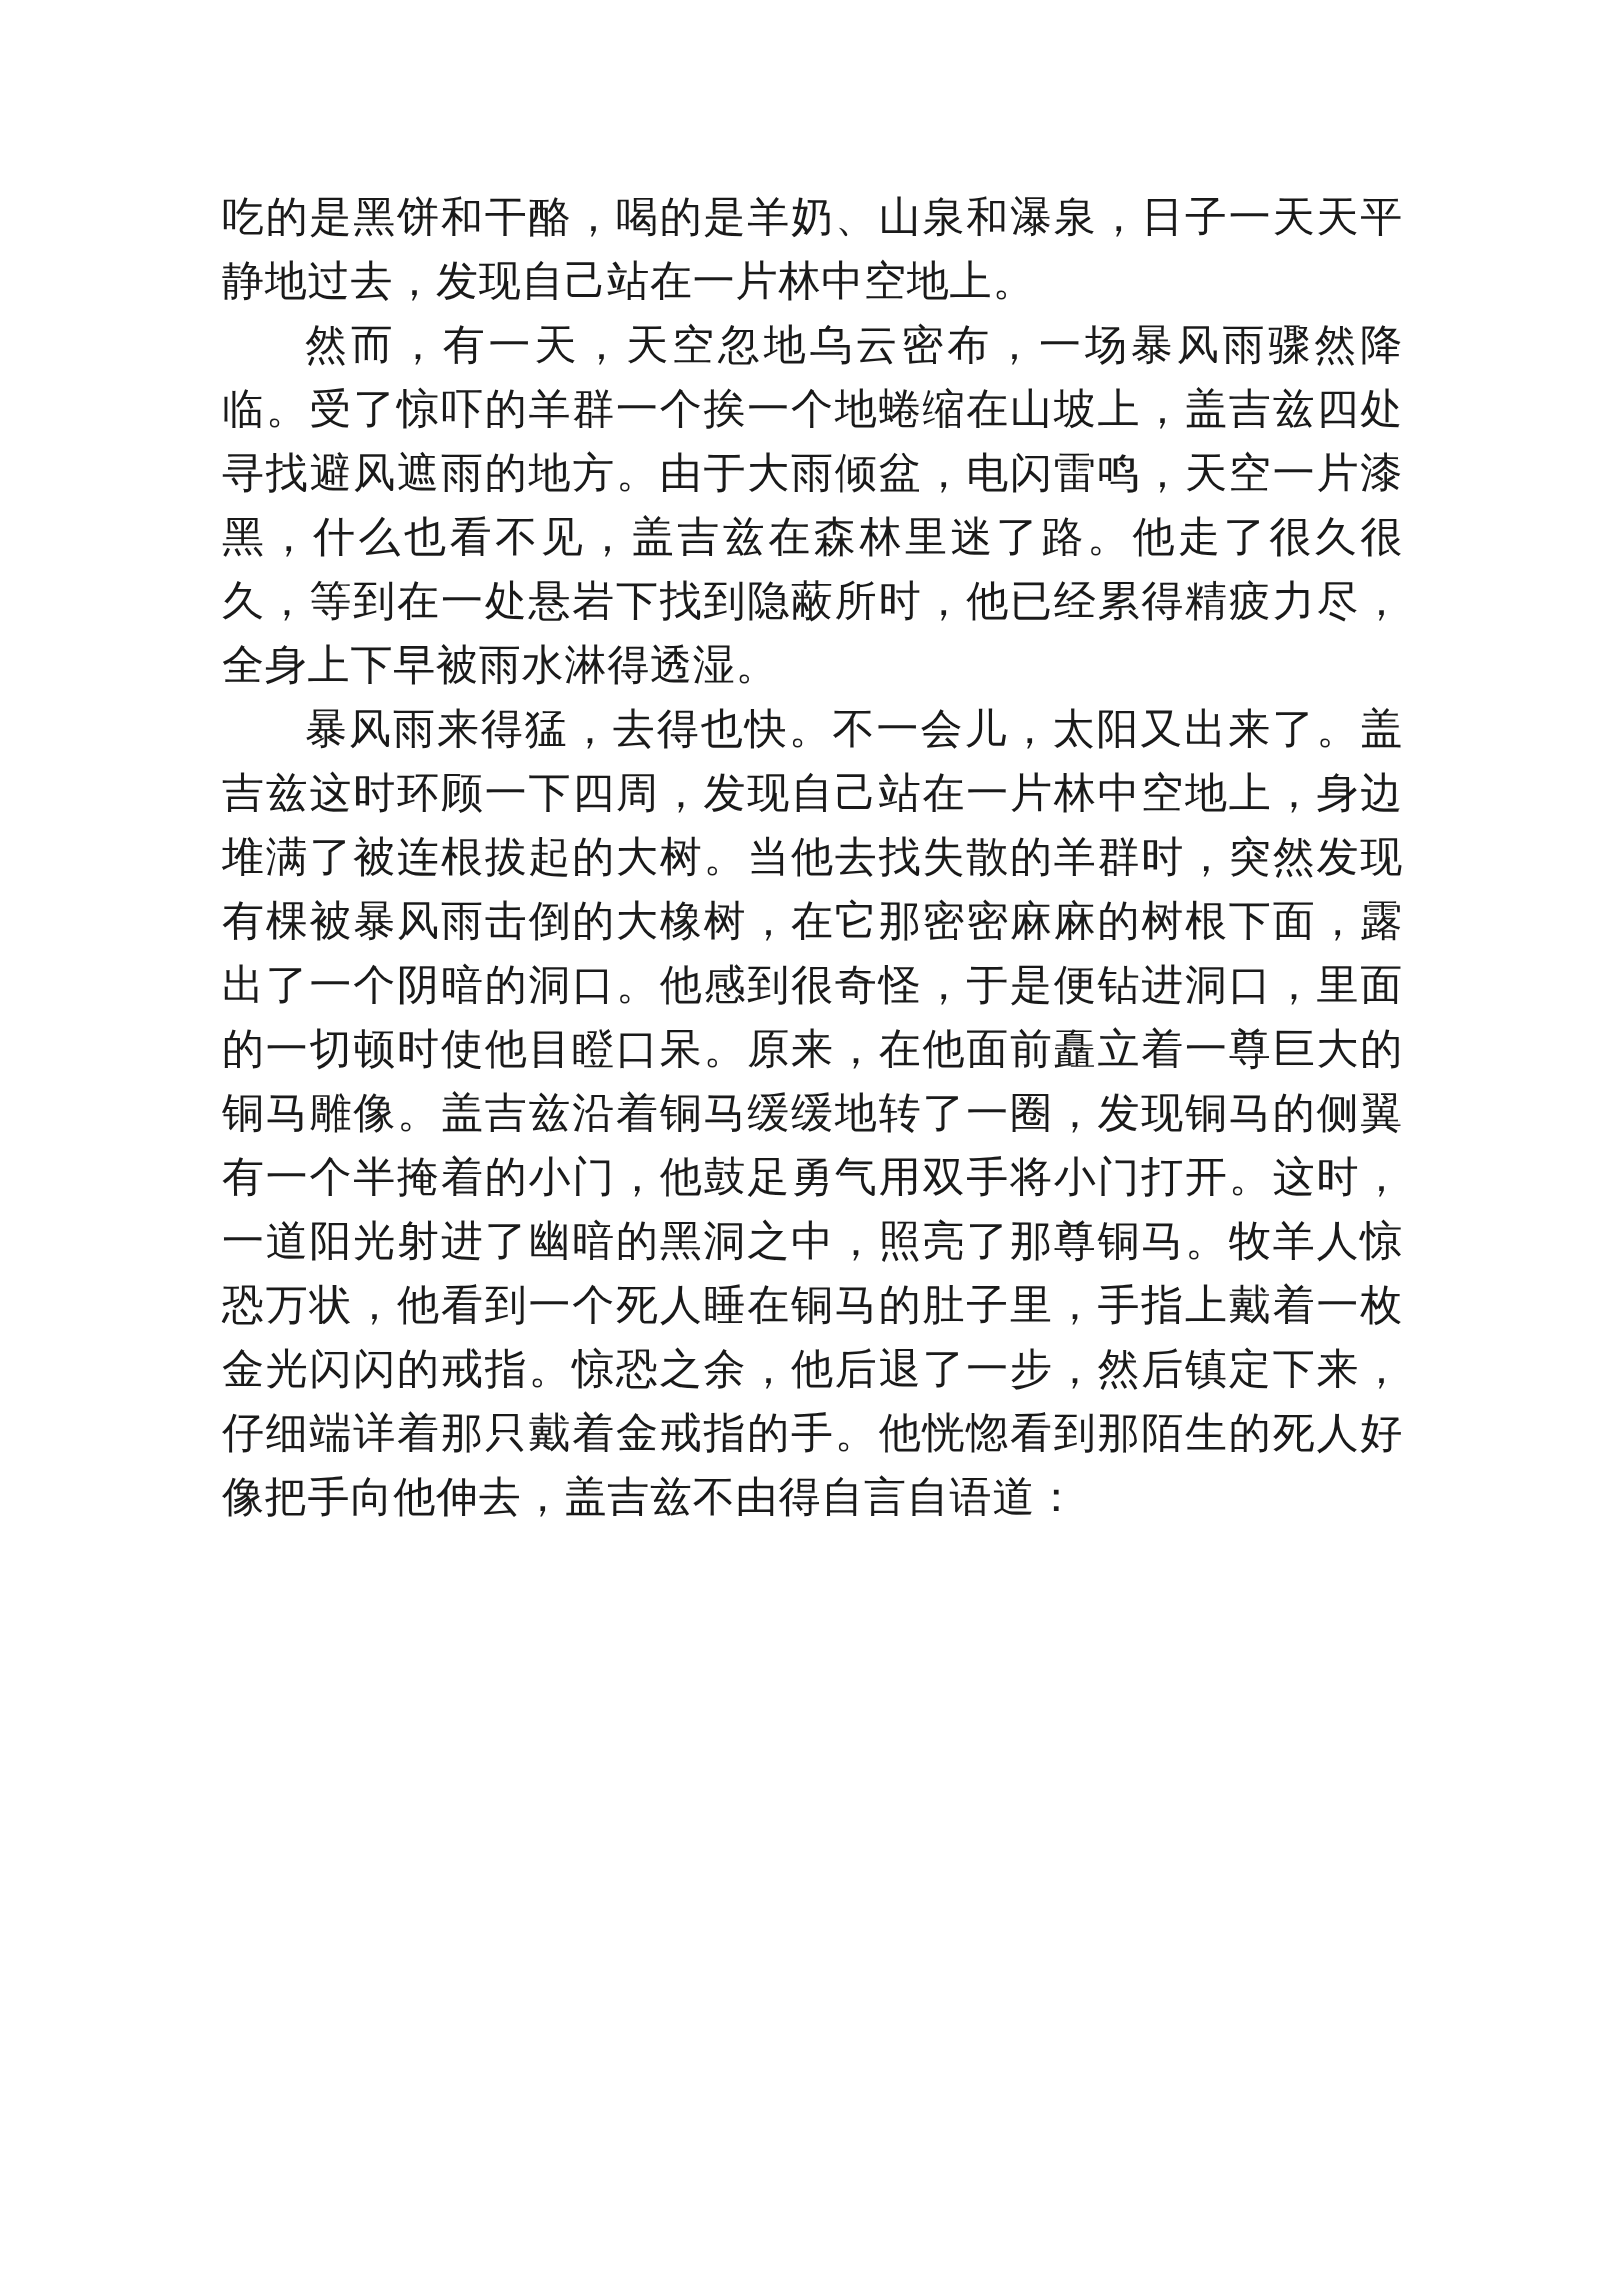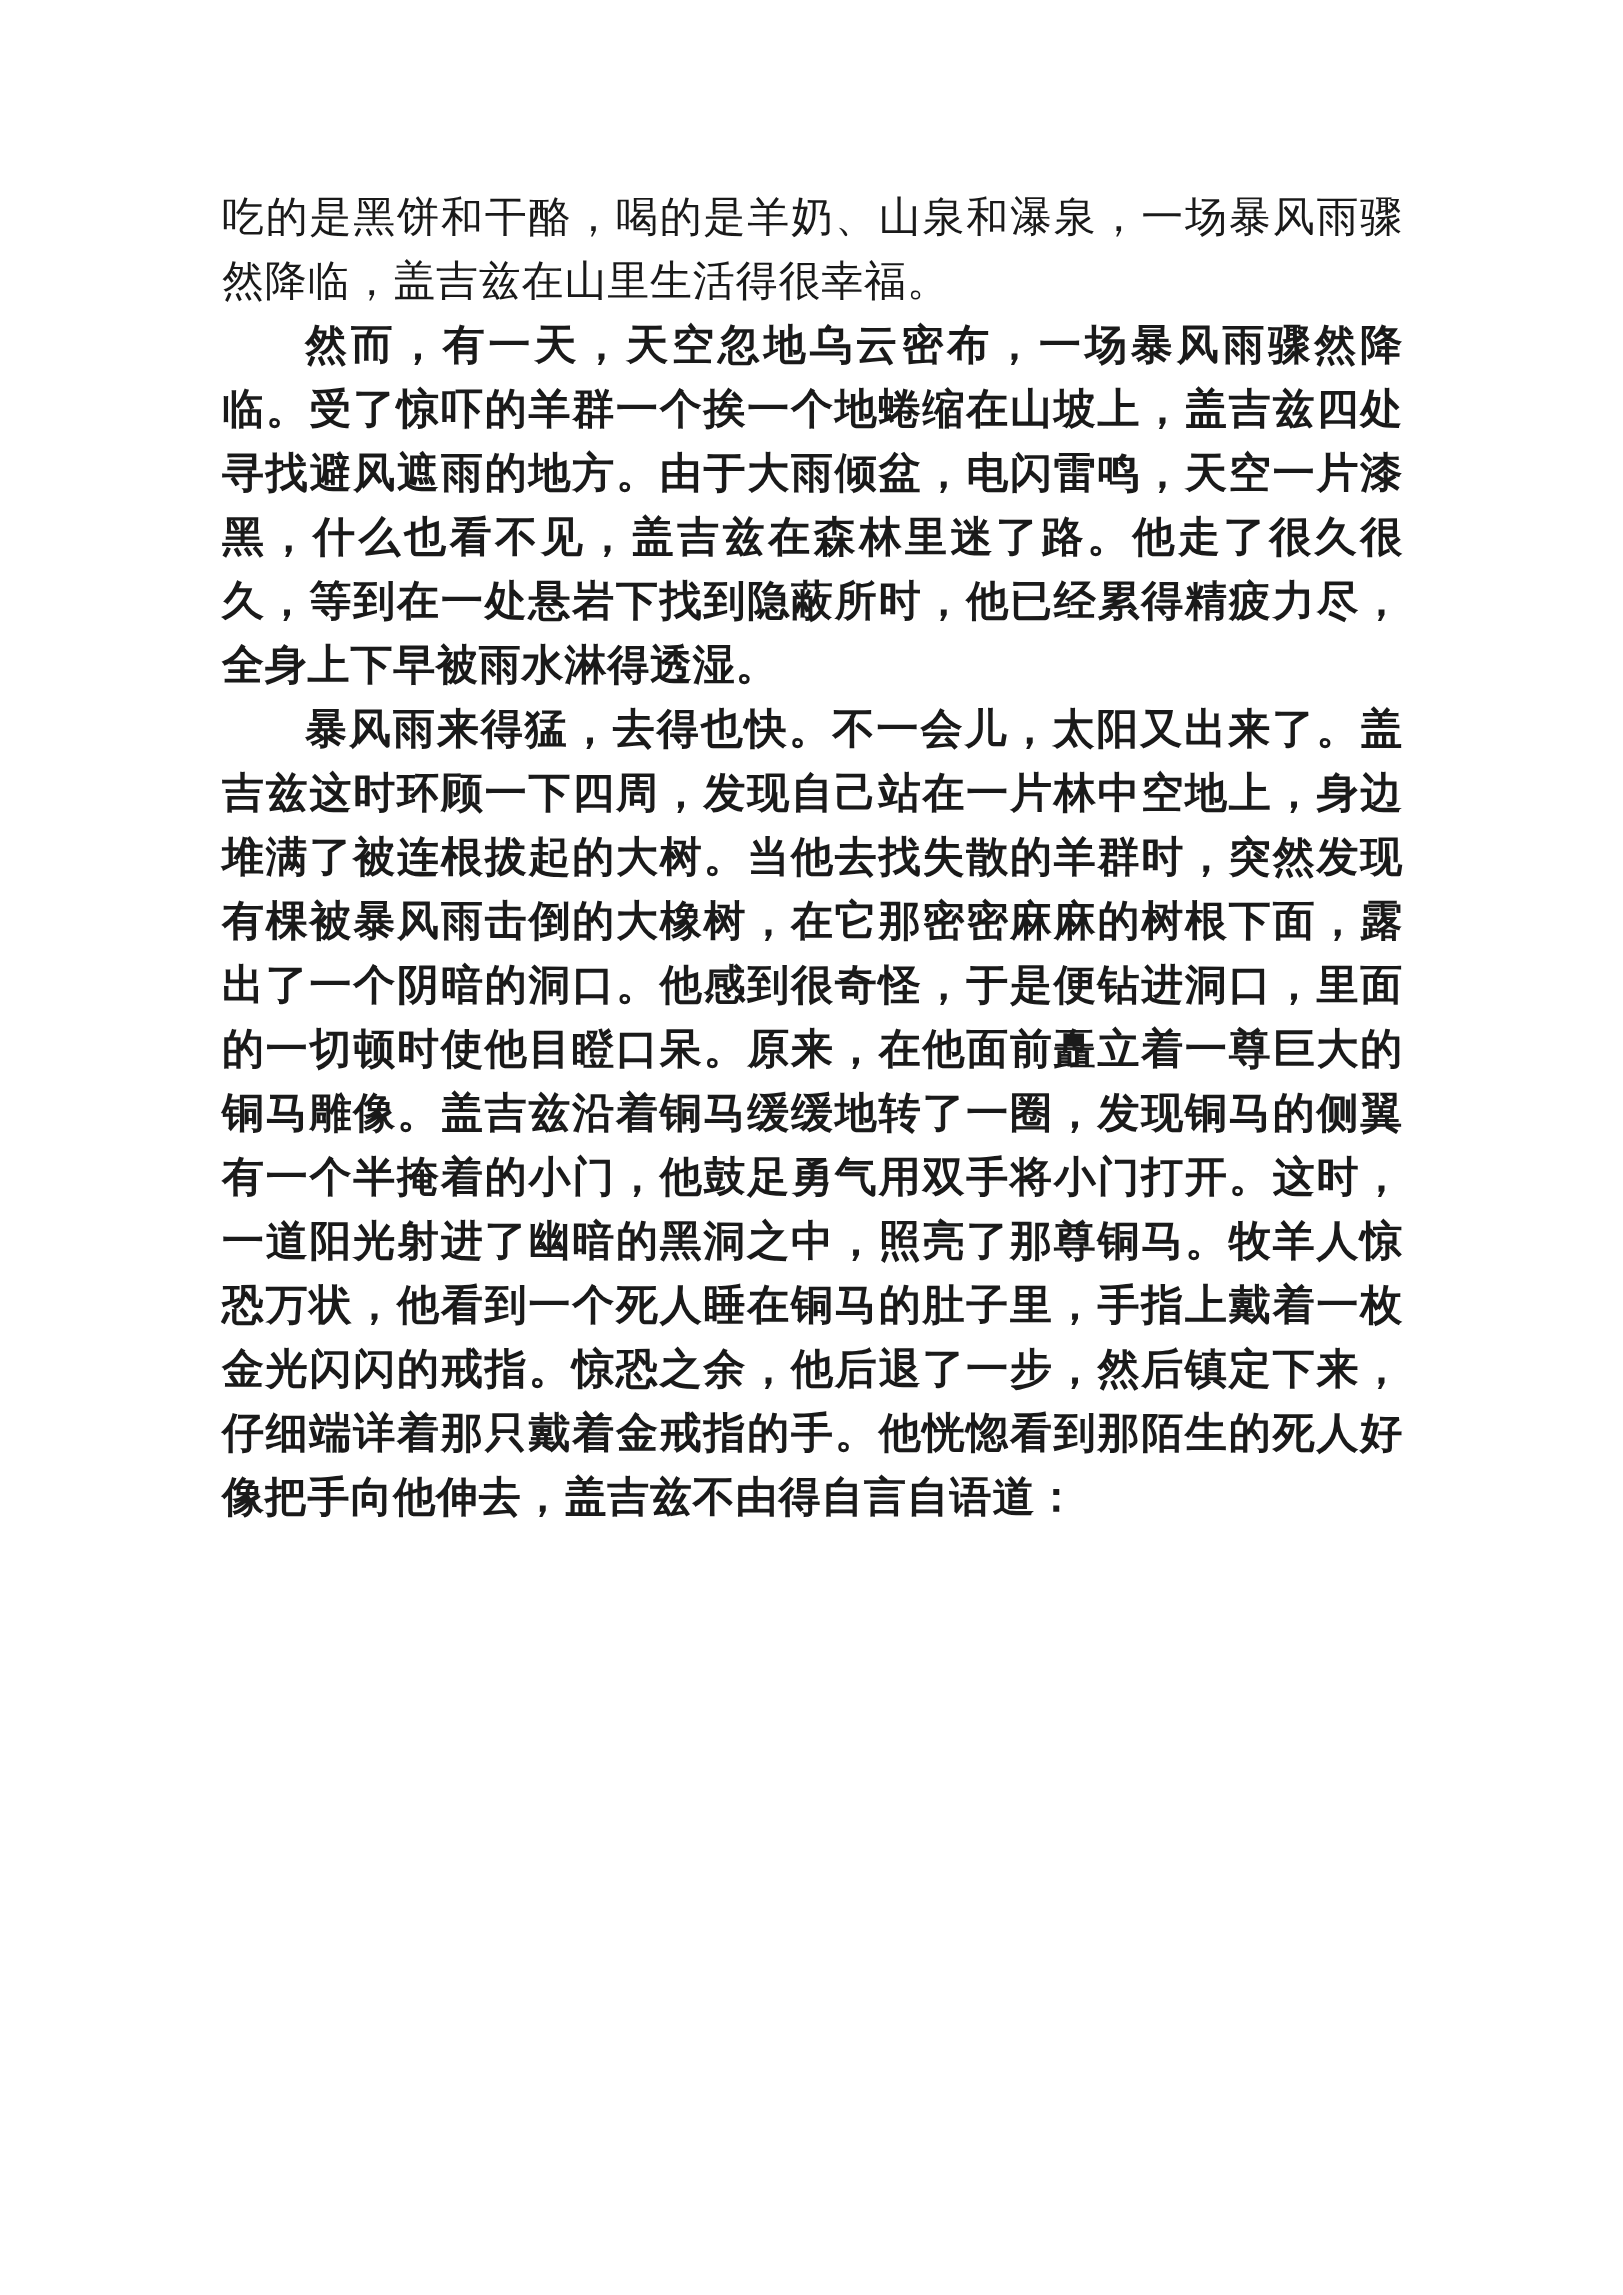--- a/index.html
+++ b/index.html
@@ -34,26 +34,25 @@
     text-align: justify;
     text-justify: inter-ideograph;
     margin: 0 0 0 0;
     font-family: "DejaVu Serif", "Liberation Serif", serif;
     font-weight: 400;
     color: #1a1a1a;
     word-break: break-all;
   }
   .para.indent {
     text-indent: 83px;
-    font-weight: bold;
   }
 </style>
 </head>
 <body>
 
 <div class="page">
   <div class="text-column">
-    <p class="para">吃的是黑饼和干酪，喝的是羊奶、山泉和瀑泉，一场暴风雨骤然降临，盖吉兹在山里生活得很幸福。</p>
+    <p class="para">吃的是黑饼和干酪，喝的是羊奶、山泉和瀑泉，日子一天天平静地过去，发现自己站在一片林中空地上。</p>
     <p class="para indent">然而，有一天，天空忽地乌云密布，一场暴风雨骤然降临。受了惊吓的羊群一个挨一个地蜷缩在山坡上，盖吉兹四处寻找避风遮雨的地方。由于大雨倾盆，电闪雷鸣，天空一片漆黑，什么也看不见，盖吉兹在森林里迷了路。他走了很久很久，等到在一处悬岩下找到隐蔽所时，他已经累得精疲力尽，全身上下早被雨水淋得透湿。</p>
     <p class="para indent">暴风雨来得猛，去得也快。不一会儿，太阳又出来了。盖吉兹这时环顾一下四周，发现自己站在一片林中空地上，身边堆满了被连根拔起的大树。当他去找失散的羊群时，突然发现有棵被暴风雨击倒的大橡树，在它那密密麻麻的树根下面，露出了一个阴暗的洞口。他感到很奇怪，于是便钻进洞口，里面的一切顿时使他目瞪口呆。原来，在他面前矗立着一尊巨大的铜马雕像。盖吉兹沿着铜马缓缓地转了一圈，发现铜马的侧翼有一个半掩着的小门，他鼓足勇气用双手将小门打开。这时，一道阳光射进了幽暗的黑洞之中，照亮了那尊铜马。牧羊人惊恐万状，他看到一个死人睡在铜马的肚子里，手指上戴着一枚金光闪闪的戒指。惊恐之余，他后退了一步，然后镇定下来，仔细端详着那只戴着金戒指的手。他恍惚看到那陌生的死人好像把手向他伸去，盖吉兹不由得自言自语道：</p>
   </div>
 </div>
 
 
 </body></html>

